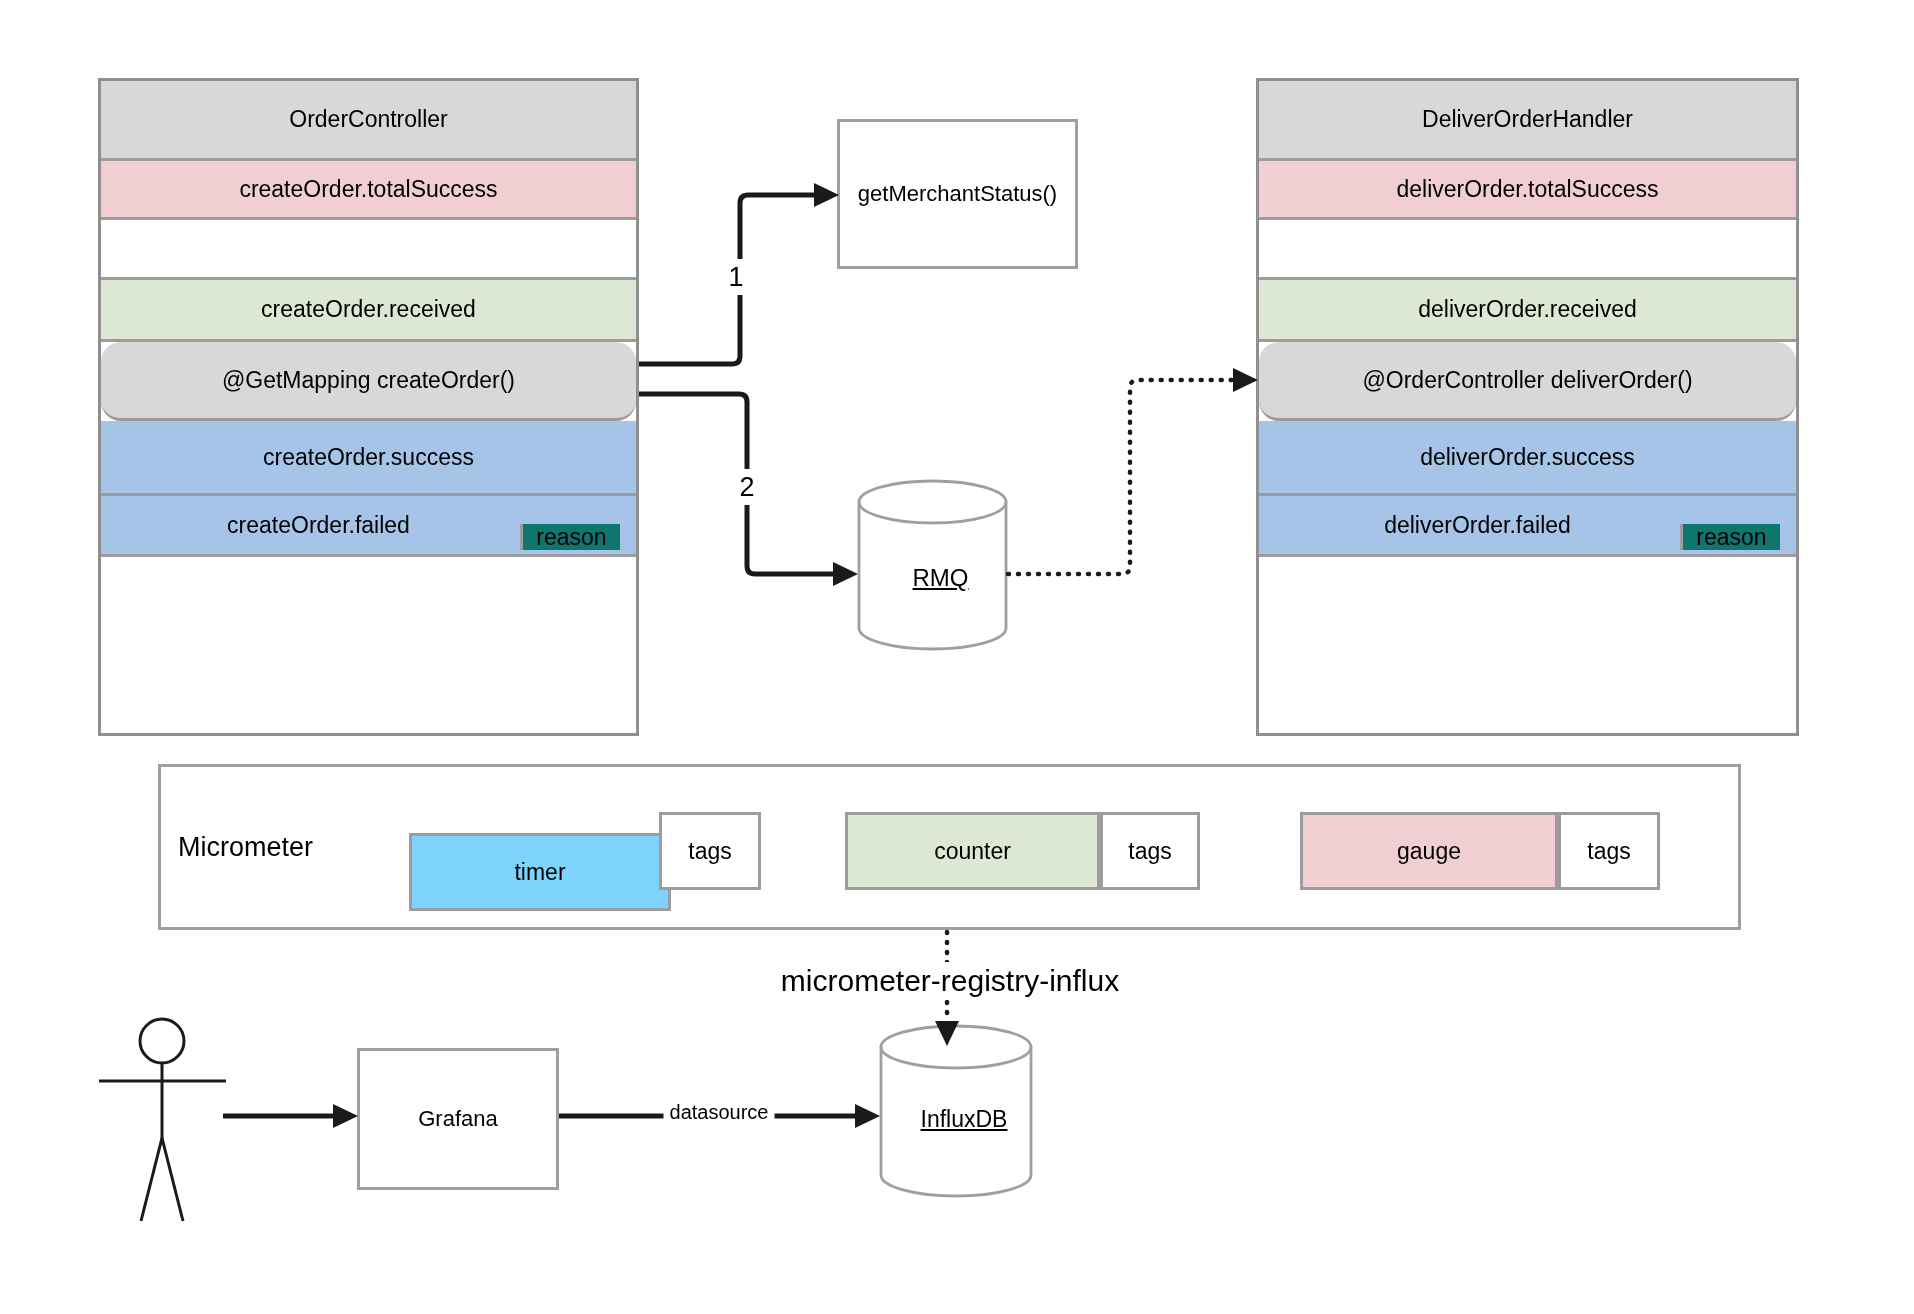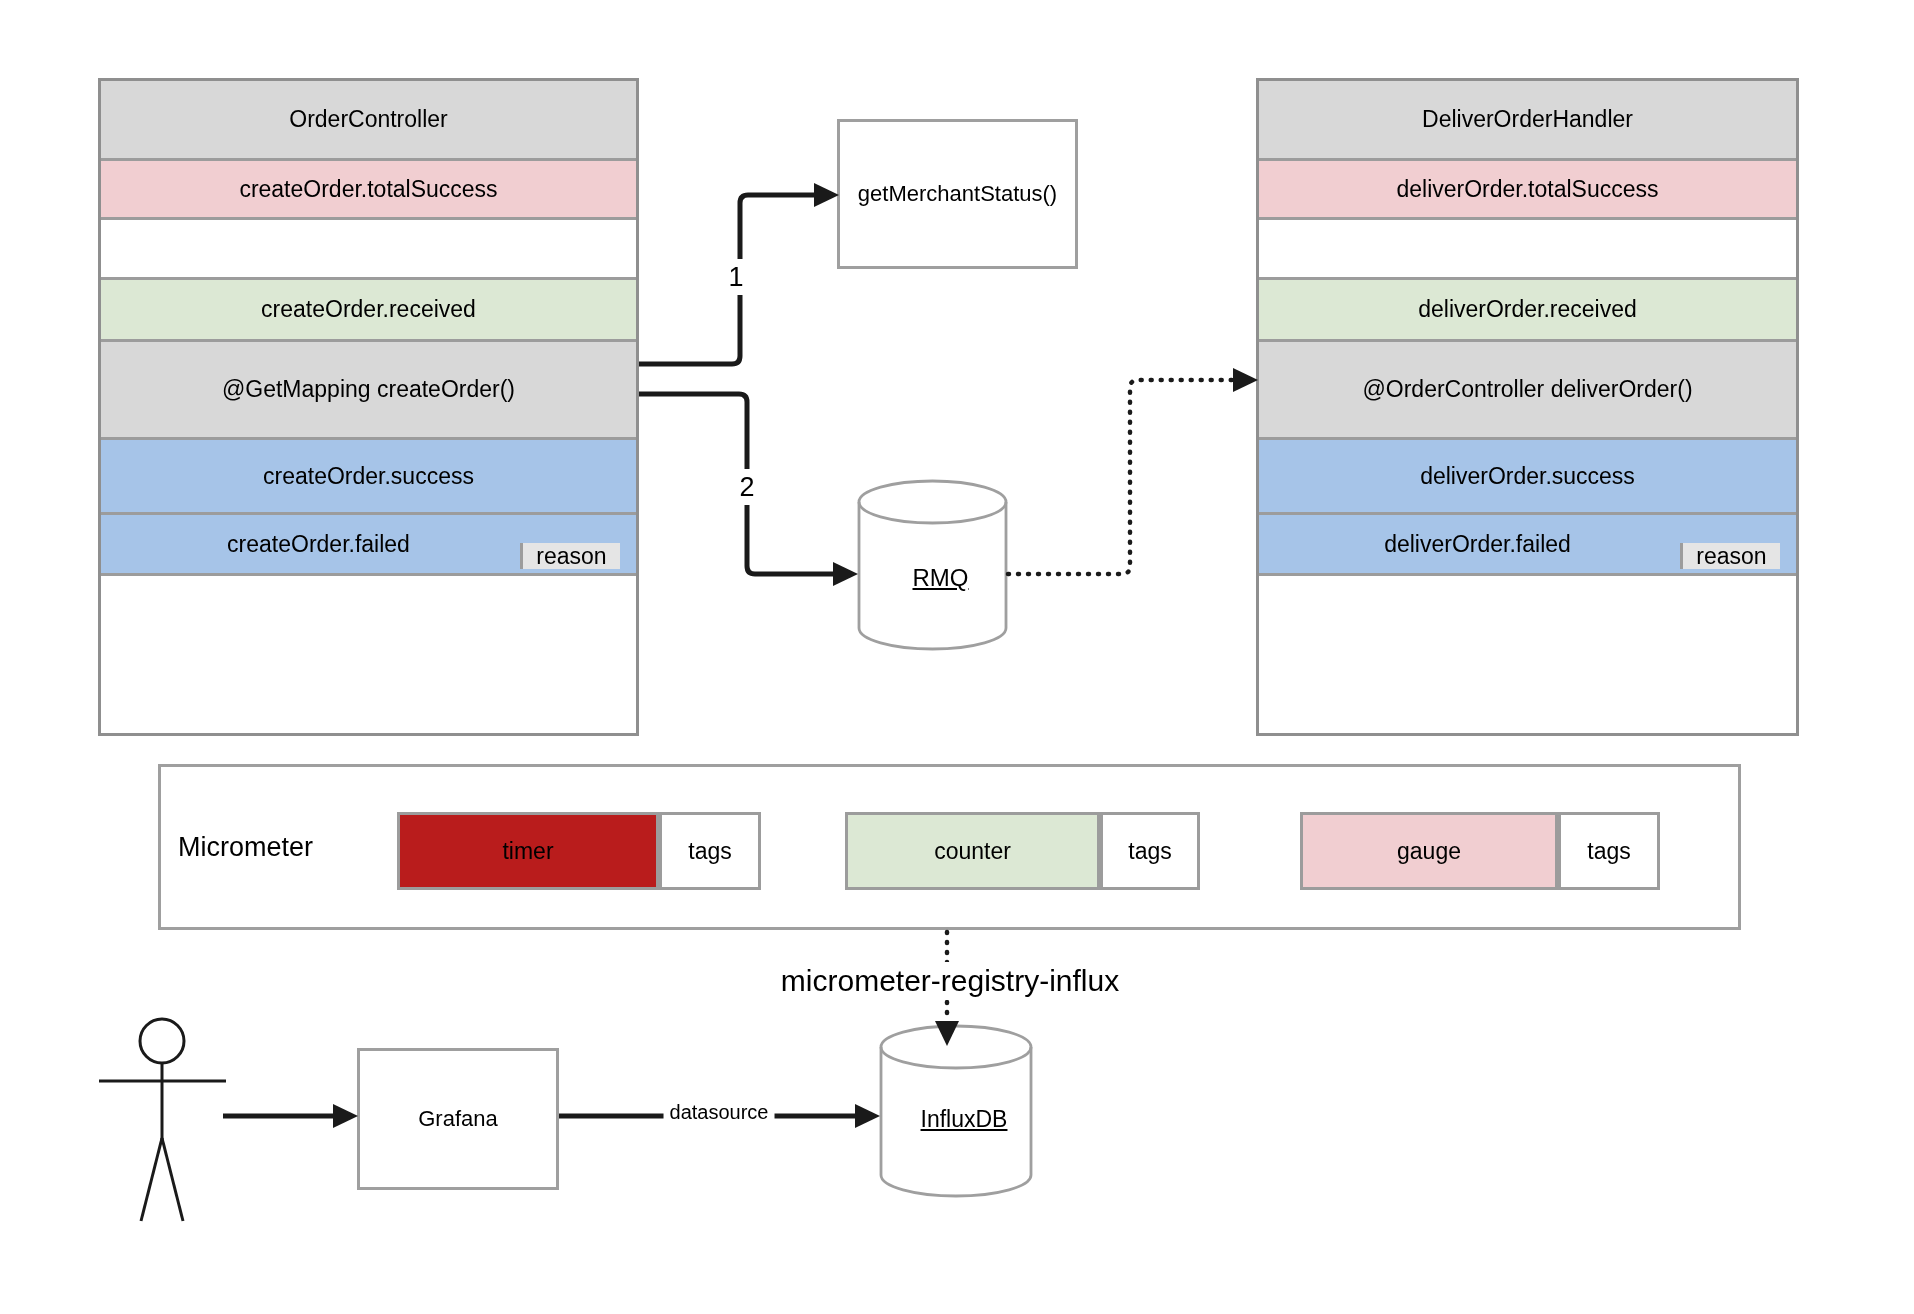--- a/index.html
+++ b/index.html
@@ -14,45 +14,45 @@
   }
   .row{
     width:100%;box-sizing:border-box;border-bottom:3px solid #9c9c9c;
     display:flex;align-items:center;justify-content:center;
     font-size:23px;line-height:1;flex:0 0 auto;
   }
   .row-header{height:80px;background:#d8d8d8;}
   .row-pink{height:59px;background:#f1ced1;}
   .row-empty{height:60px;background:#ffffff;}
   .row-green{height:62px;background:#dce8d4;}
-  .row-method{height:98px;background:#d8d8d8;}
+  .row-method{height:79px;background:#d8d8d8;border-radius:20px;}
   .row-blue{height:75px;background:#a6c4e8;}
   .row-split{height:61px;background:#a6c4e8;padding:16px;}
   .row-split .main-cell{flex:1 1 auto;display:flex;align-items:center;justify-content:center;height:100%;}
   .row-split .side-cell{
-    flex:0 0 100px;height:100%;background:#e5e5e5;border-left:3px solid #9c9c9c;
+    flex:0 0 100px;height:100%;background:#0f766e;border-left:3px solid #9c9c9c;
     display:flex;align-items:center;justify-content:center;box-sizing:border-box;margin-top:24px;
   }
   .row-filler{flex:1 1 auto;background:#ffffff;border-bottom:none;}
   
   .plain-box{
     position:absolute;background:#ffffff;border:3px solid #9f9f9f;box-sizing:border-box;
     display:flex;align-items:center;justify-content:center;font-size:22px;
   }
   
   #micrometer-box{
     position:absolute;left:158px;top:764px;width:1583px;height:166px;
     background:#ffffff;border:3px solid #9f9f9f;box-sizing:border-box;
   }
   .mm-title{position:absolute;left:17px;top:0;bottom:0;display:flex;align-items:center;font-size:27px;}
   .mm-cell{
     position:absolute;top:45px;height:78px;border:3px solid #9c9c9c;box-sizing:border-box;
     display:flex;align-items:center;justify-content:center;font-size:23px;
   }
-  .mm-timer{left:236px;width:262px;background:#b91c1c;}
+  .mm-timer{left:248px;width:262px;background:#7dd3fc;margin-top:21px;}
   .mm-timer-tags{left:498px;width:102px;background:#ffffff;}
   .mm-counter{left:684px;width:255px;background:#dce8d4;}
   .mm-counter-tags{left:939px;width:100px;background:#ffffff;}
   .mm-gauge{left:1139px;width:258px;background:#f1ced1;}
   .mm-gauge-tags{left:1397px;width:102px;background:#ffffff;}
   
   .cyl{position:absolute;}
   .cyl svg{display:block;}
   .cyl-label{
     position:absolute;left:16px;right:0;text-align:center;font-size:24px;text-decoration:underline;

